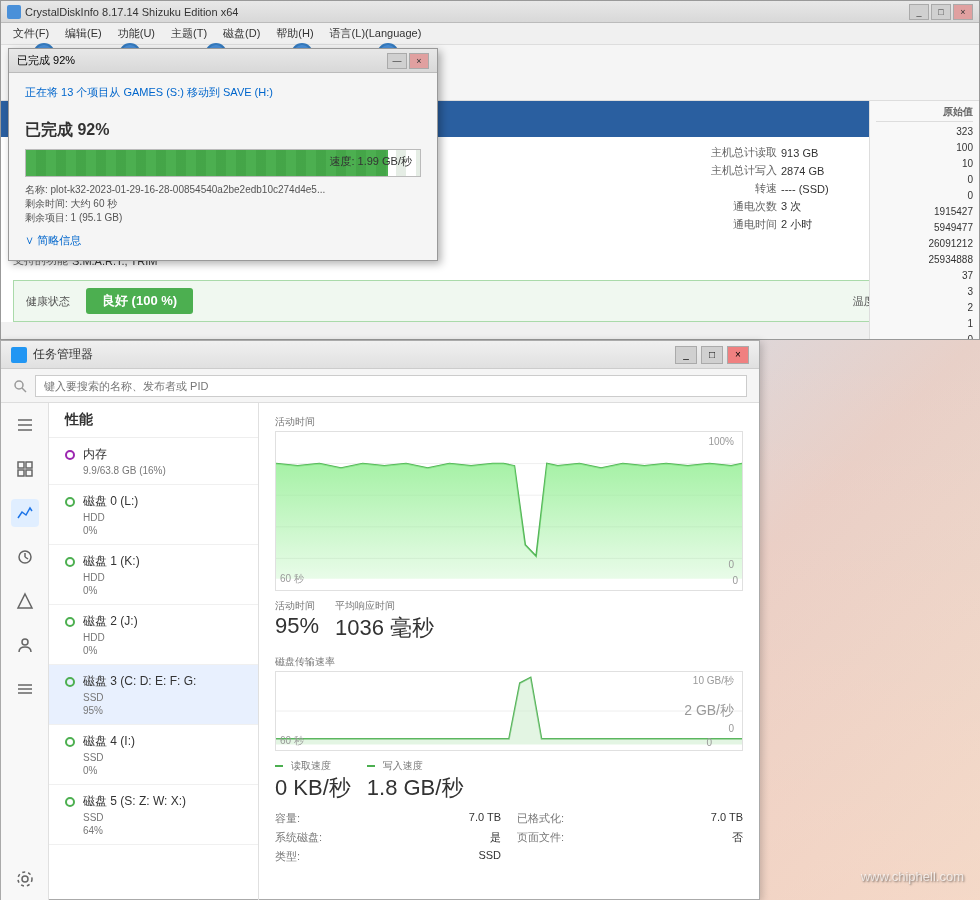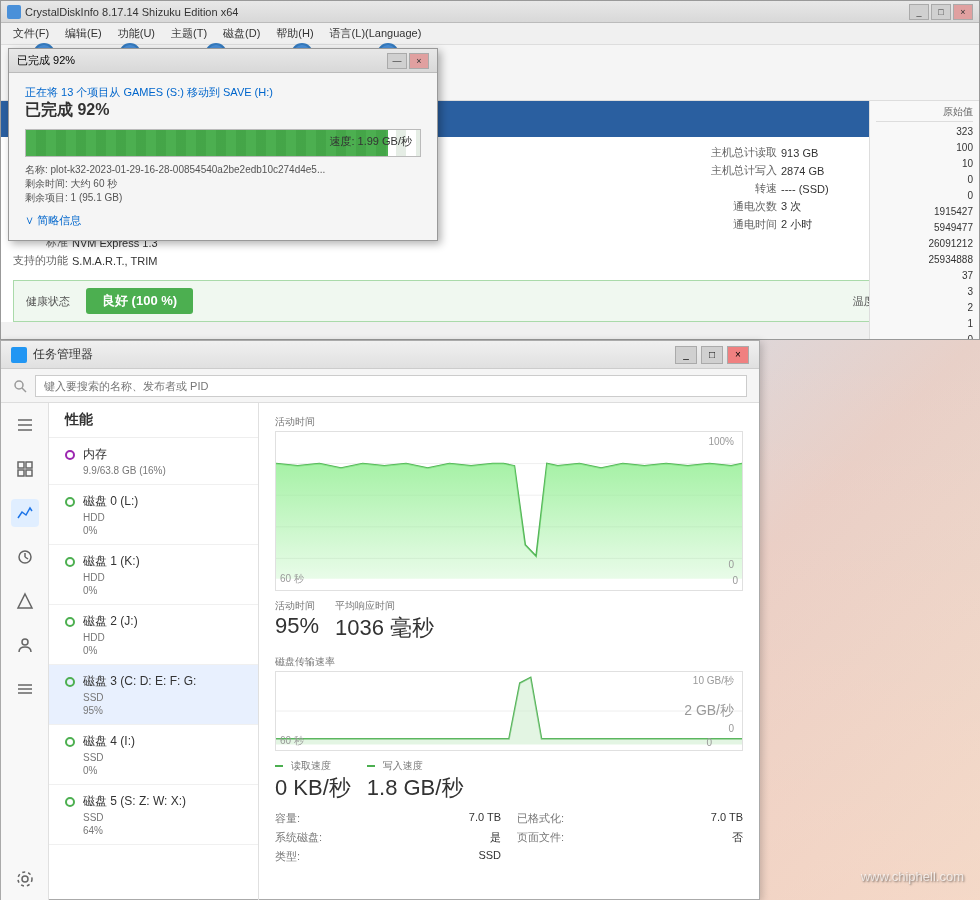--- a/index.html
+++ b/index.html
@@ -170,20 +170,21 @@
       font-size: 10px;
     }
 
     .raw-values-header {
       font-size: 10px;
       color: #666;
       text-align: right;
       margin-bottom: 2px;
       border-bottom: 1px solid #ddd;
       padding-bottom: 2px;
+      font-weight: bold;
     }
 
     .raw-value-row {
       text-align: right;
       color: #333;
       line-height: 16px;
     }
 
     
     .copy-dialog {
@@ -212,21 +213,21 @@
       font-size: 11px;
     }
 
     .copy-dialog-body {
       padding: 12px 16px;
     }
 
     .copy-from-to {
       font-size: 11px;
       color: #0066cc;
-      margin-bottom: 0;
+      margin-bottom: 20px;
     }
 
     .copy-percent {
       font-size: 16px;
       font-weight: bold;
       color: #333;
       margin-bottom: 8px;
     }
 
     .progress-container {

